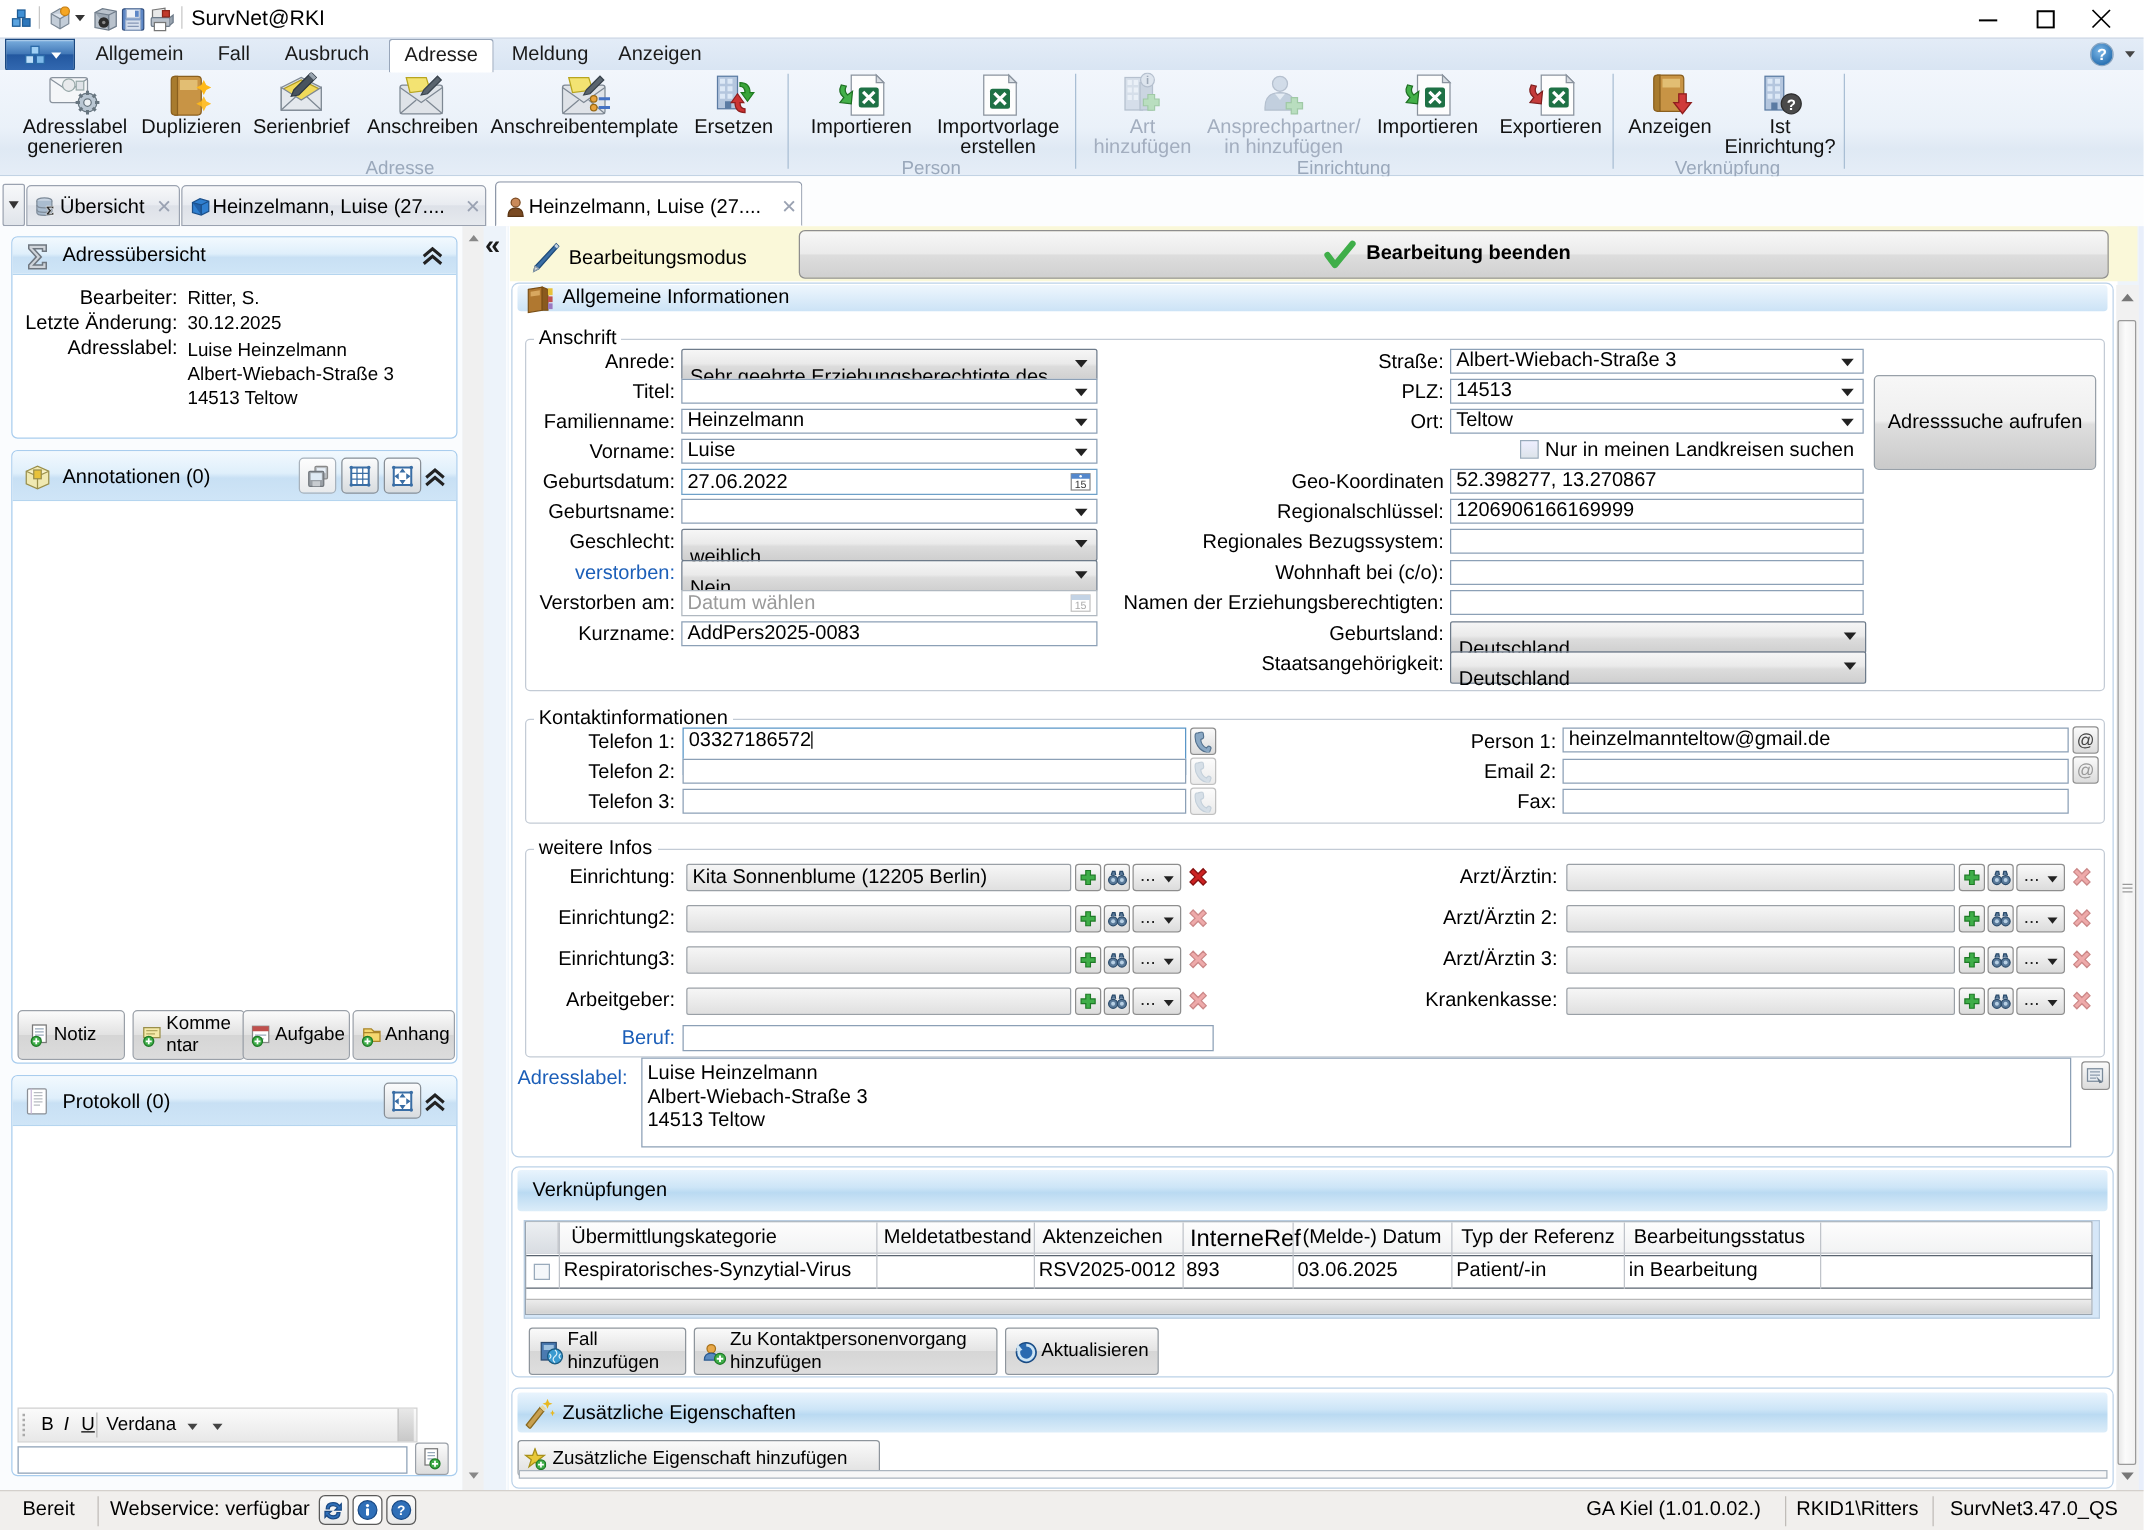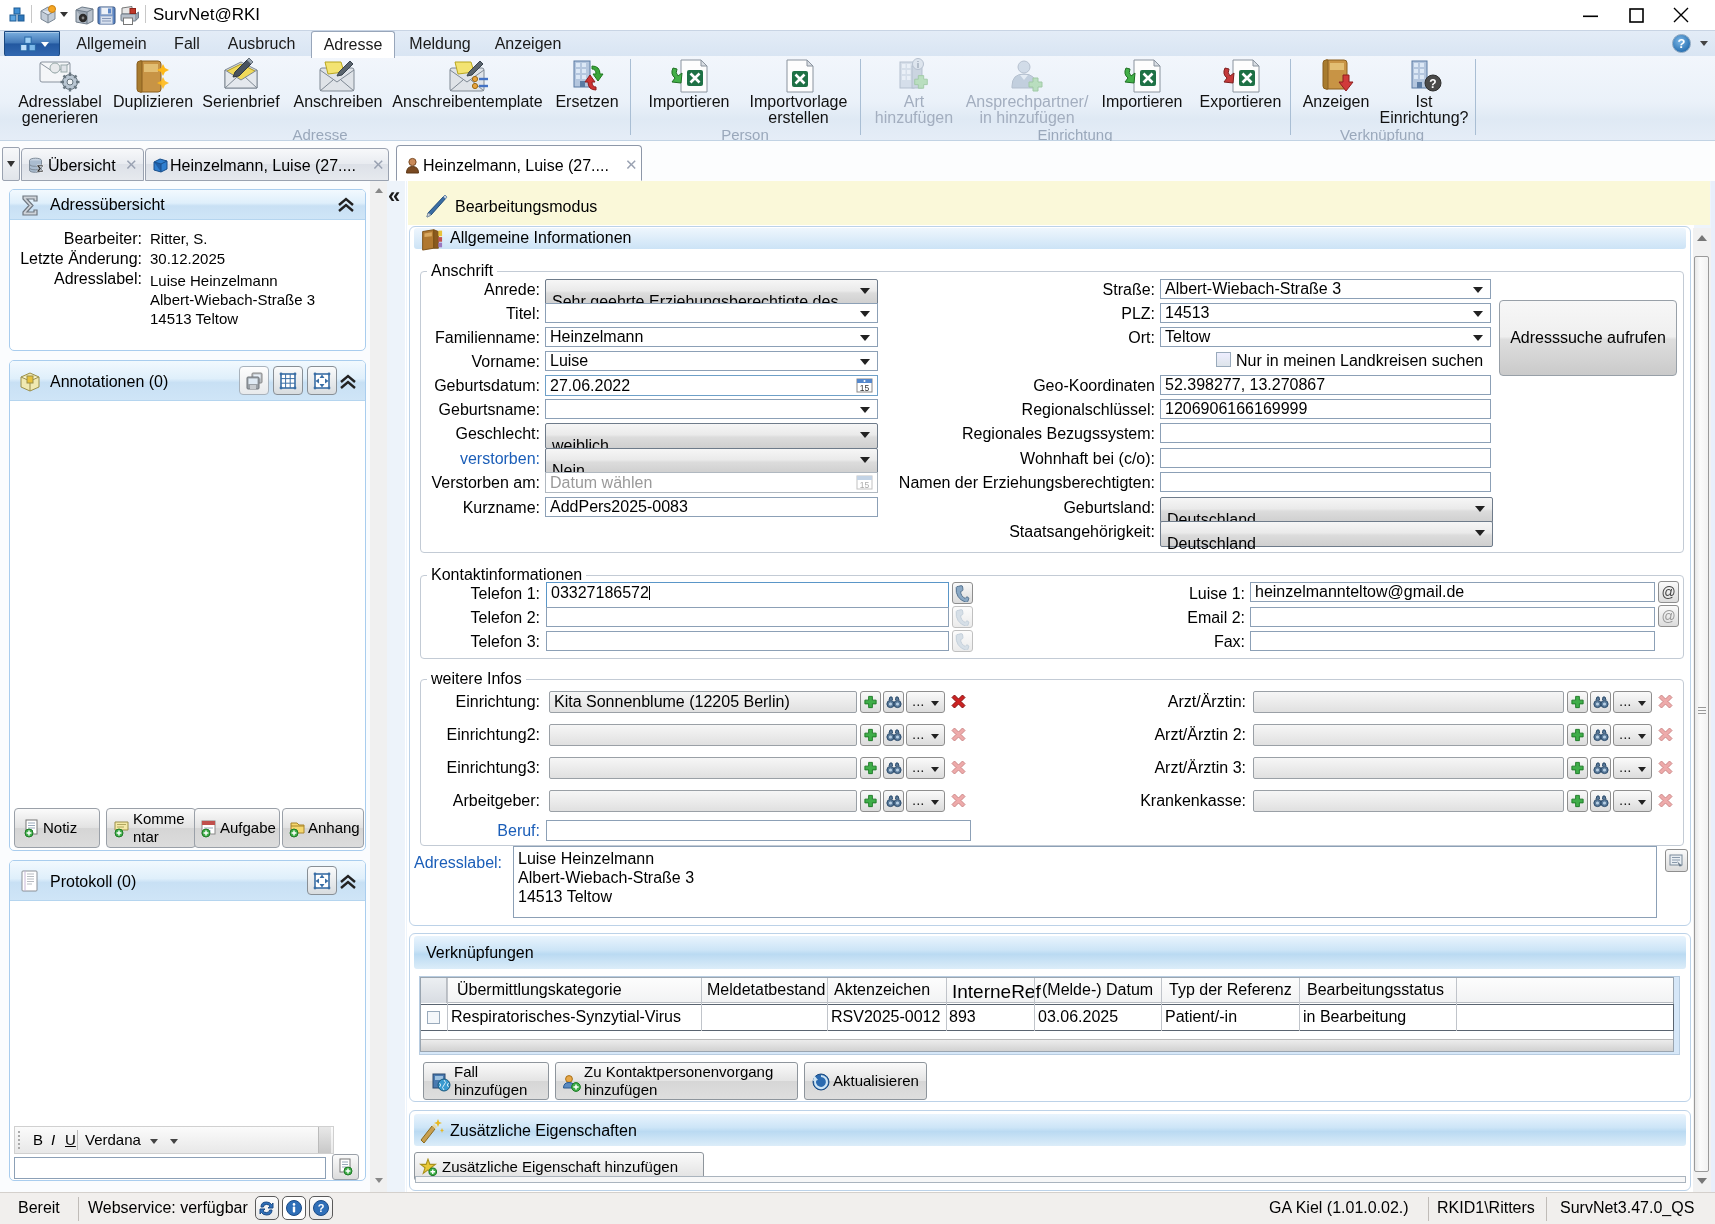--- a/index.html
+++ b/index.html
@@ -539,20 +539,26 @@
   </div>
   <div id="main">
 
     <div class="ybar">
       <svg class="abs" style="left:13px;top:12px" width="28" height="28" viewBox="0 0 28 28">
         <path d="M24 2 L26 4 L10 22 L6 24 L7 20 Z" fill="#3a6ea5" stroke="#1e4a78"></path>
         <path d="M24 2 L26 4 L24.5 5.8 L22.4 3.8 Z" fill="#c8d4e0"></path>
         <path d="M7 20 L6 24 L10 22 Z" fill="#d8dde2" stroke="#8a9aa8"></path>
       </svg>
       <span class="abs" style="left:47px;top:17px;font-size:16px">Bearbeitungsmodus</span>
+      <div class="bigbtn">
+        <svg class="abs" style="left:419px;top:7px" width="26" height="24" viewBox="0 0 26 24">
+          <path d="M3 12 L9 20 L23 3" fill="none" stroke="#3fae49" stroke-width="5" stroke-linecap="round" stroke-linejoin="round"></path>
+        </svg>
+        <span class="abs" style="left:453px;top:9px">Bearbeitung beenden</span>
+      </div>
     </div>
 
     <div class="abs" style="left:2px;top:45px;width:1282px;height:700px;border:1px solid #bcd2e8;border-radius:6px;background:#fff"></div>
     <div class="abs" style="left:2px;top:752px;width:1282px;height:169px;border:1px solid #bcd2e8;border-radius:6px;background:#fff"></div>
     <div class="abs" style="left:2px;top:929px;width:1282px;height:81px;border:1px solid #bcd2e8;border-radius:6px;background:#fff"></div>
 
     <div class="sect-h" style="top:47px;height:21px;background:linear-gradient(#eef6fd,#cce3f6)">
       <svg class="abs" style="left:4px;top:-2px" width="25" height="25" viewBox="0 0 27 27">
         <path d="M5 6 L17 4 L17 24 L5 26 Z" fill="#b07830" stroke="#7a4e14"></path>
         <path d="M17 4 L22 6 L22 24 L17 24 Z" fill="#8a5a1e" stroke="#7a4e14"></path>
@@ -644,21 +650,21 @@
     <div class="inp" style="left:139px;top:450px;width:403px;height:20px"></div>
     <div class="smallbtn" style="left:545px;top:401px"><svg width="16" height="17" viewBox="0 0 16 17" style="margin:2px 1px">
           <path d="M3.2 2.2 L5.6 1 Q7 0.6 7.4 2 L8.2 4.4 Q8.5 5.6 7.4 6.2 L6.4 6.8 Q6.8 9 8.4 10.6 Q10 12.2 12.2 12.6 L12.8 11.6 Q13.4 10.5 14.6 10.8 L15 11 Q16 11.4 15.8 12.6 L15.4 15 Q15 16.4 13.6 16.2 Q8.4 15.8 5 12.4 Q1.6 9 1.2 3.8 Q1.2 2.8 3.2 2.2 Z" fill="#8aa8c4" stroke="#53718e" stroke-width="0.9" transform="rotate(12 8 8)"></path>
         </svg></div>
     <div class="smallbtn" style="left:545px;top:425px;opacity:0.55"><svg width="16" height="17" viewBox="0 0 16 17" style="margin:2px 1px">
           <path d="M3.2 2.2 L5.6 1 Q7 0.6 7.4 2 L8.2 4.4 Q8.5 5.6 7.4 6.2 L6.4 6.8 Q6.8 9 8.4 10.6 Q10 12.2 12.2 12.6 L12.8 11.6 Q13.4 10.5 14.6 10.8 L15 11 Q16 11.4 15.8 12.6 L15.4 15 Q15 16.4 13.6 16.2 Q8.4 15.8 5 12.4 Q1.6 9 1.2 3.8 Q1.2 2.8 3.2 2.2 Z" fill="#b6c6d4" stroke="#93a9bc" stroke-width="0.9" transform="rotate(12 8 8)"></path>
         </svg></div>
     <div class="smallbtn" style="left:545px;top:449px;opacity:0.55"><svg width="16" height="17" viewBox="0 0 16 17" style="margin:2px 1px">
           <path d="M3.2 2.2 L5.6 1 Q7 0.6 7.4 2 L8.2 4.4 Q8.5 5.6 7.4 6.2 L6.4 6.8 Q6.8 9 8.4 10.6 Q10 12.2 12.2 12.6 L12.8 11.6 Q13.4 10.5 14.6 10.8 L15 11 Q16 11.4 15.8 12.6 L15.4 15 Q15 16.4 13.6 16.2 Q8.4 15.8 5 12.4 Q1.6 9 1.2 3.8 Q1.2 2.8 3.2 2.2 Z" fill="#b6c6d4" stroke="#93a9bc" stroke-width="0.9" transform="rotate(12 8 8)"></path>
         </svg></div>
-    <div class="lab" style="left:538px;top:404px;width:300px">Luise 1:</div>
+    <div class="lab" style="left:538px;top:404px;width:300px">Person 1:</div>
     <div class="lab" style="left:538px;top:428px;width:300px">Email 2:</div>
     <div class="lab" style="left:538px;top:452px;width:300px">Fax:</div>
     <div class="inp" style="left:843px;top:401px;width:405px;height:20px;line-height:18px">heinzelmannteltow@gmail.de</div>
     <div class="inp" style="left:843px;top:426px;width:405px;height:20px"></div>
     <div class="inp" style="left:843px;top:450px;width:405px;height:20px"></div>
     <div class="smallbtn" style="left:1251px;top:400px;font-size:14px;text-align:center;line-height:20px;color:#444">@</div>
     <div class="smallbtn" style="left:1251px;top:424px;font-size:14px;text-align:center;line-height:20px;color:#999">@</div>
 
     <fieldset class="grp" style="left:13px;top:489px;width:1264px;height:176px">
       <legend>weitere Infos</legend>

